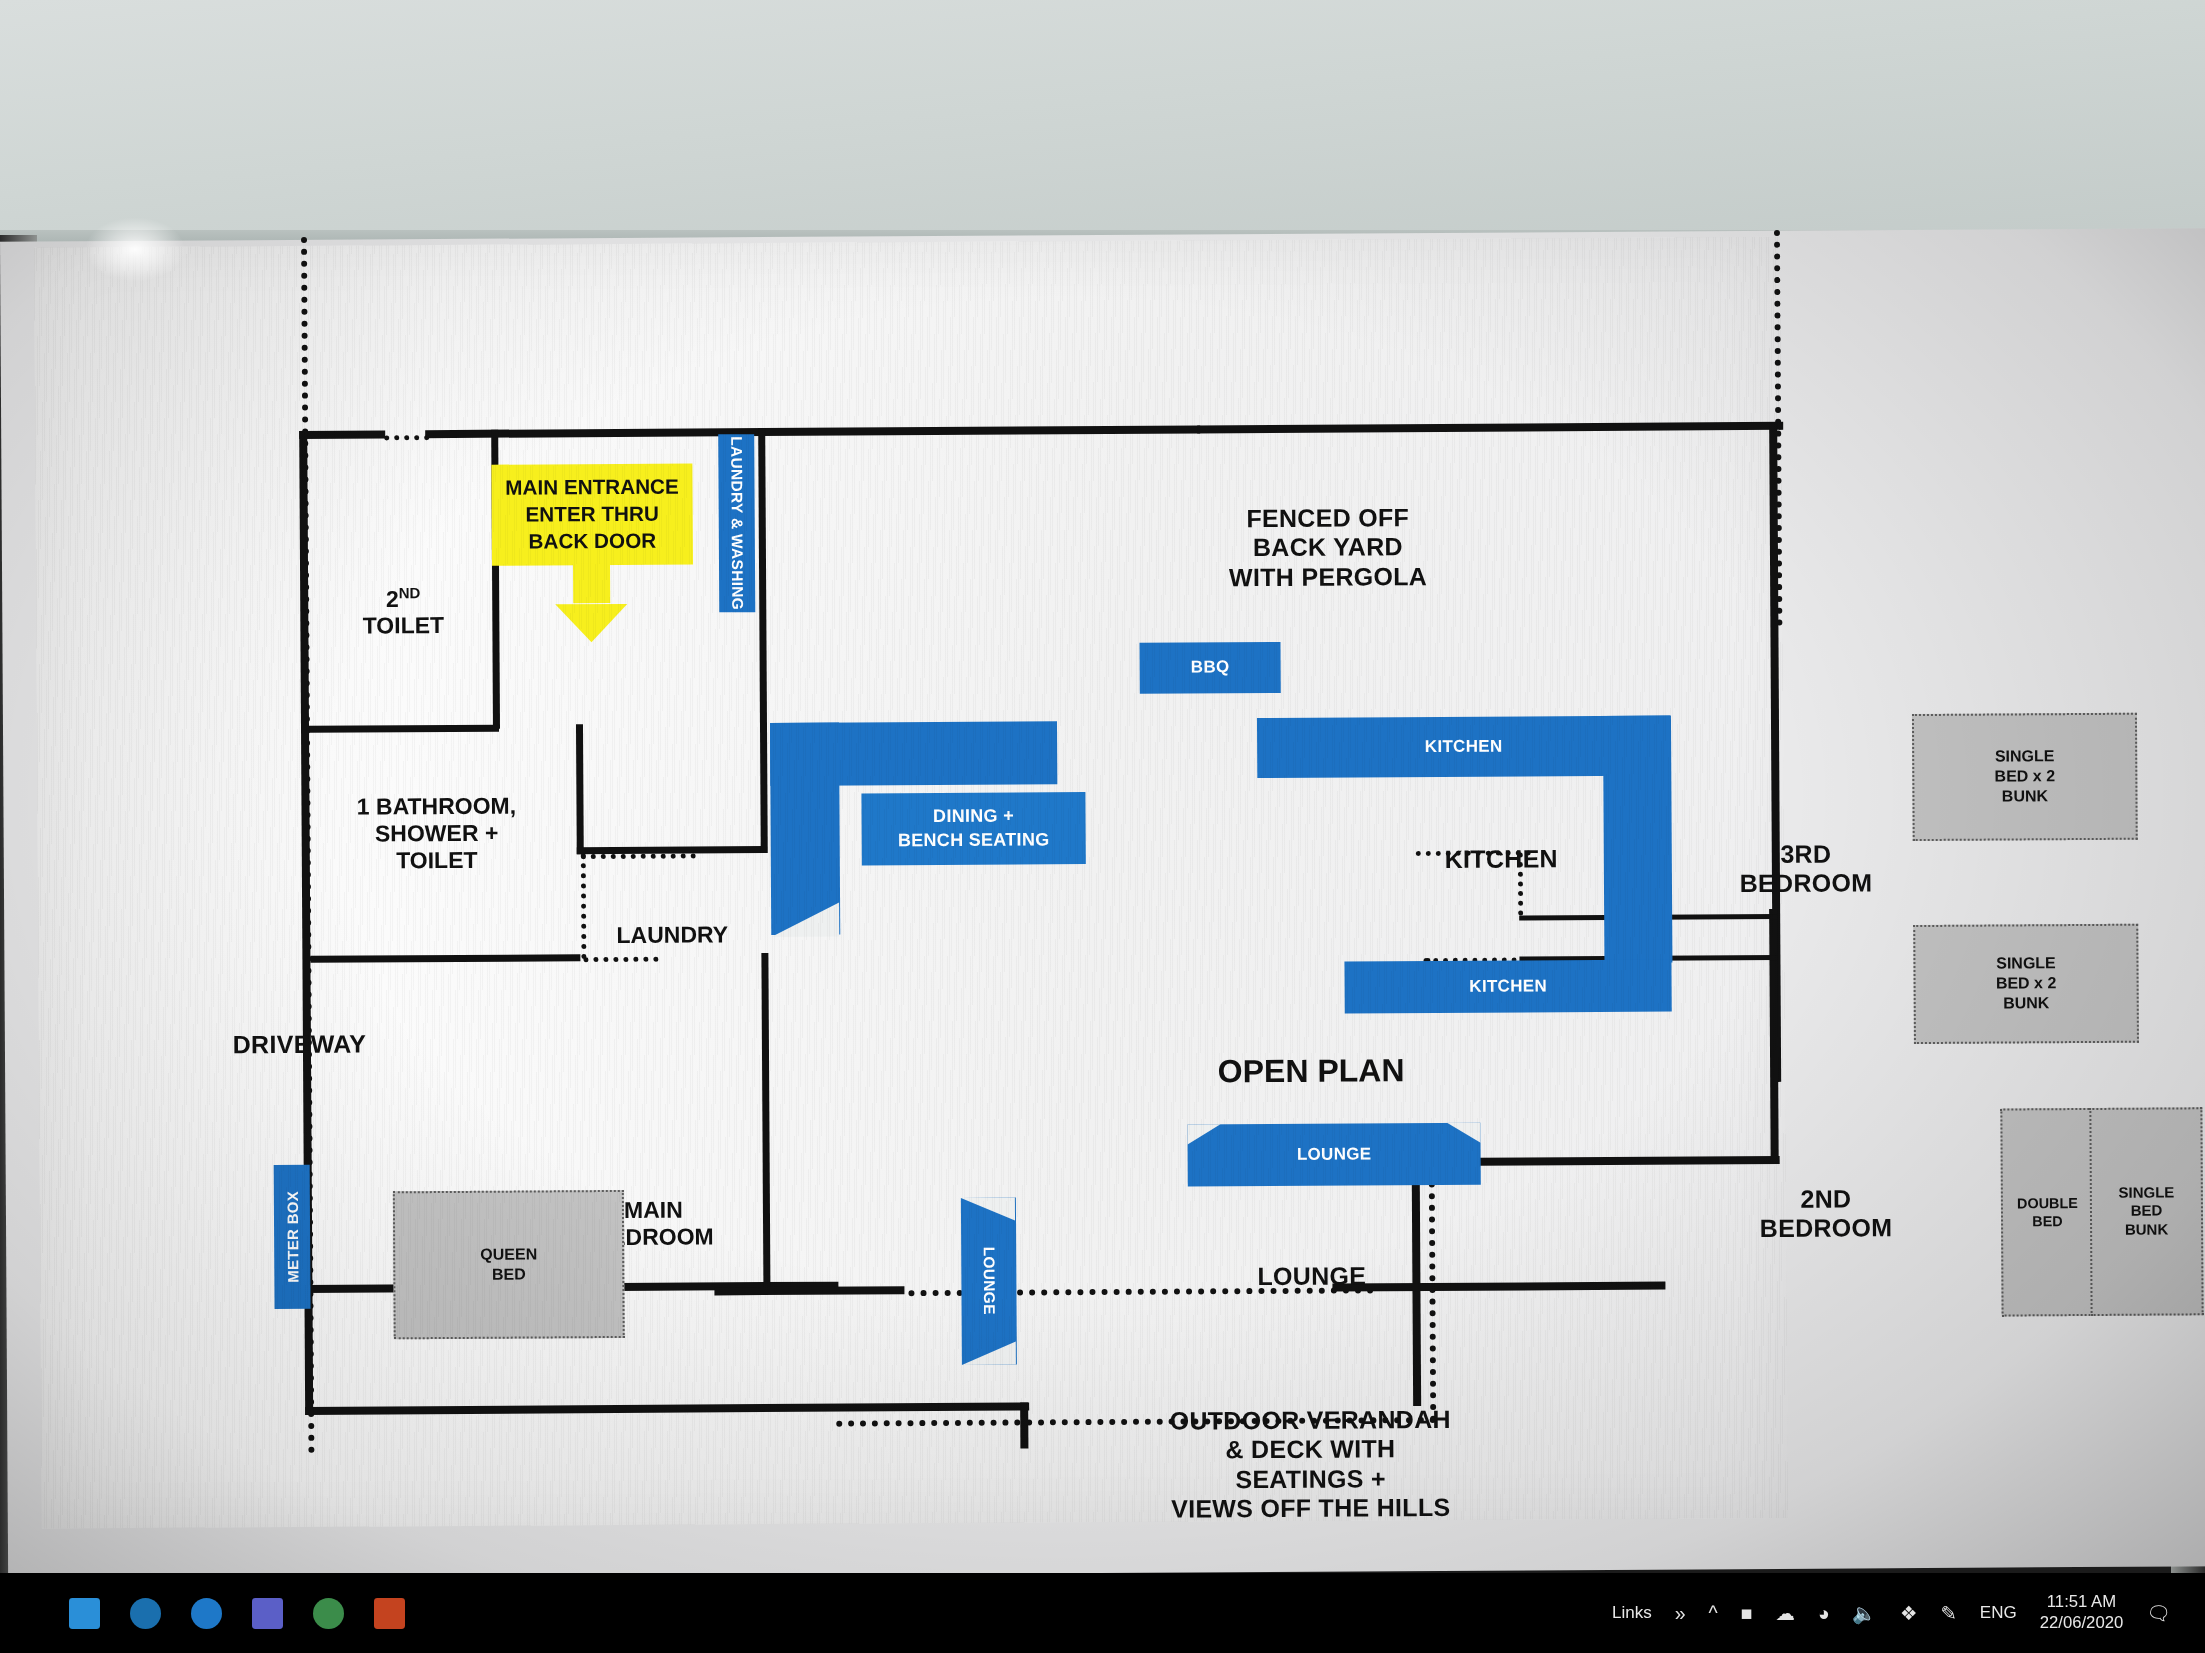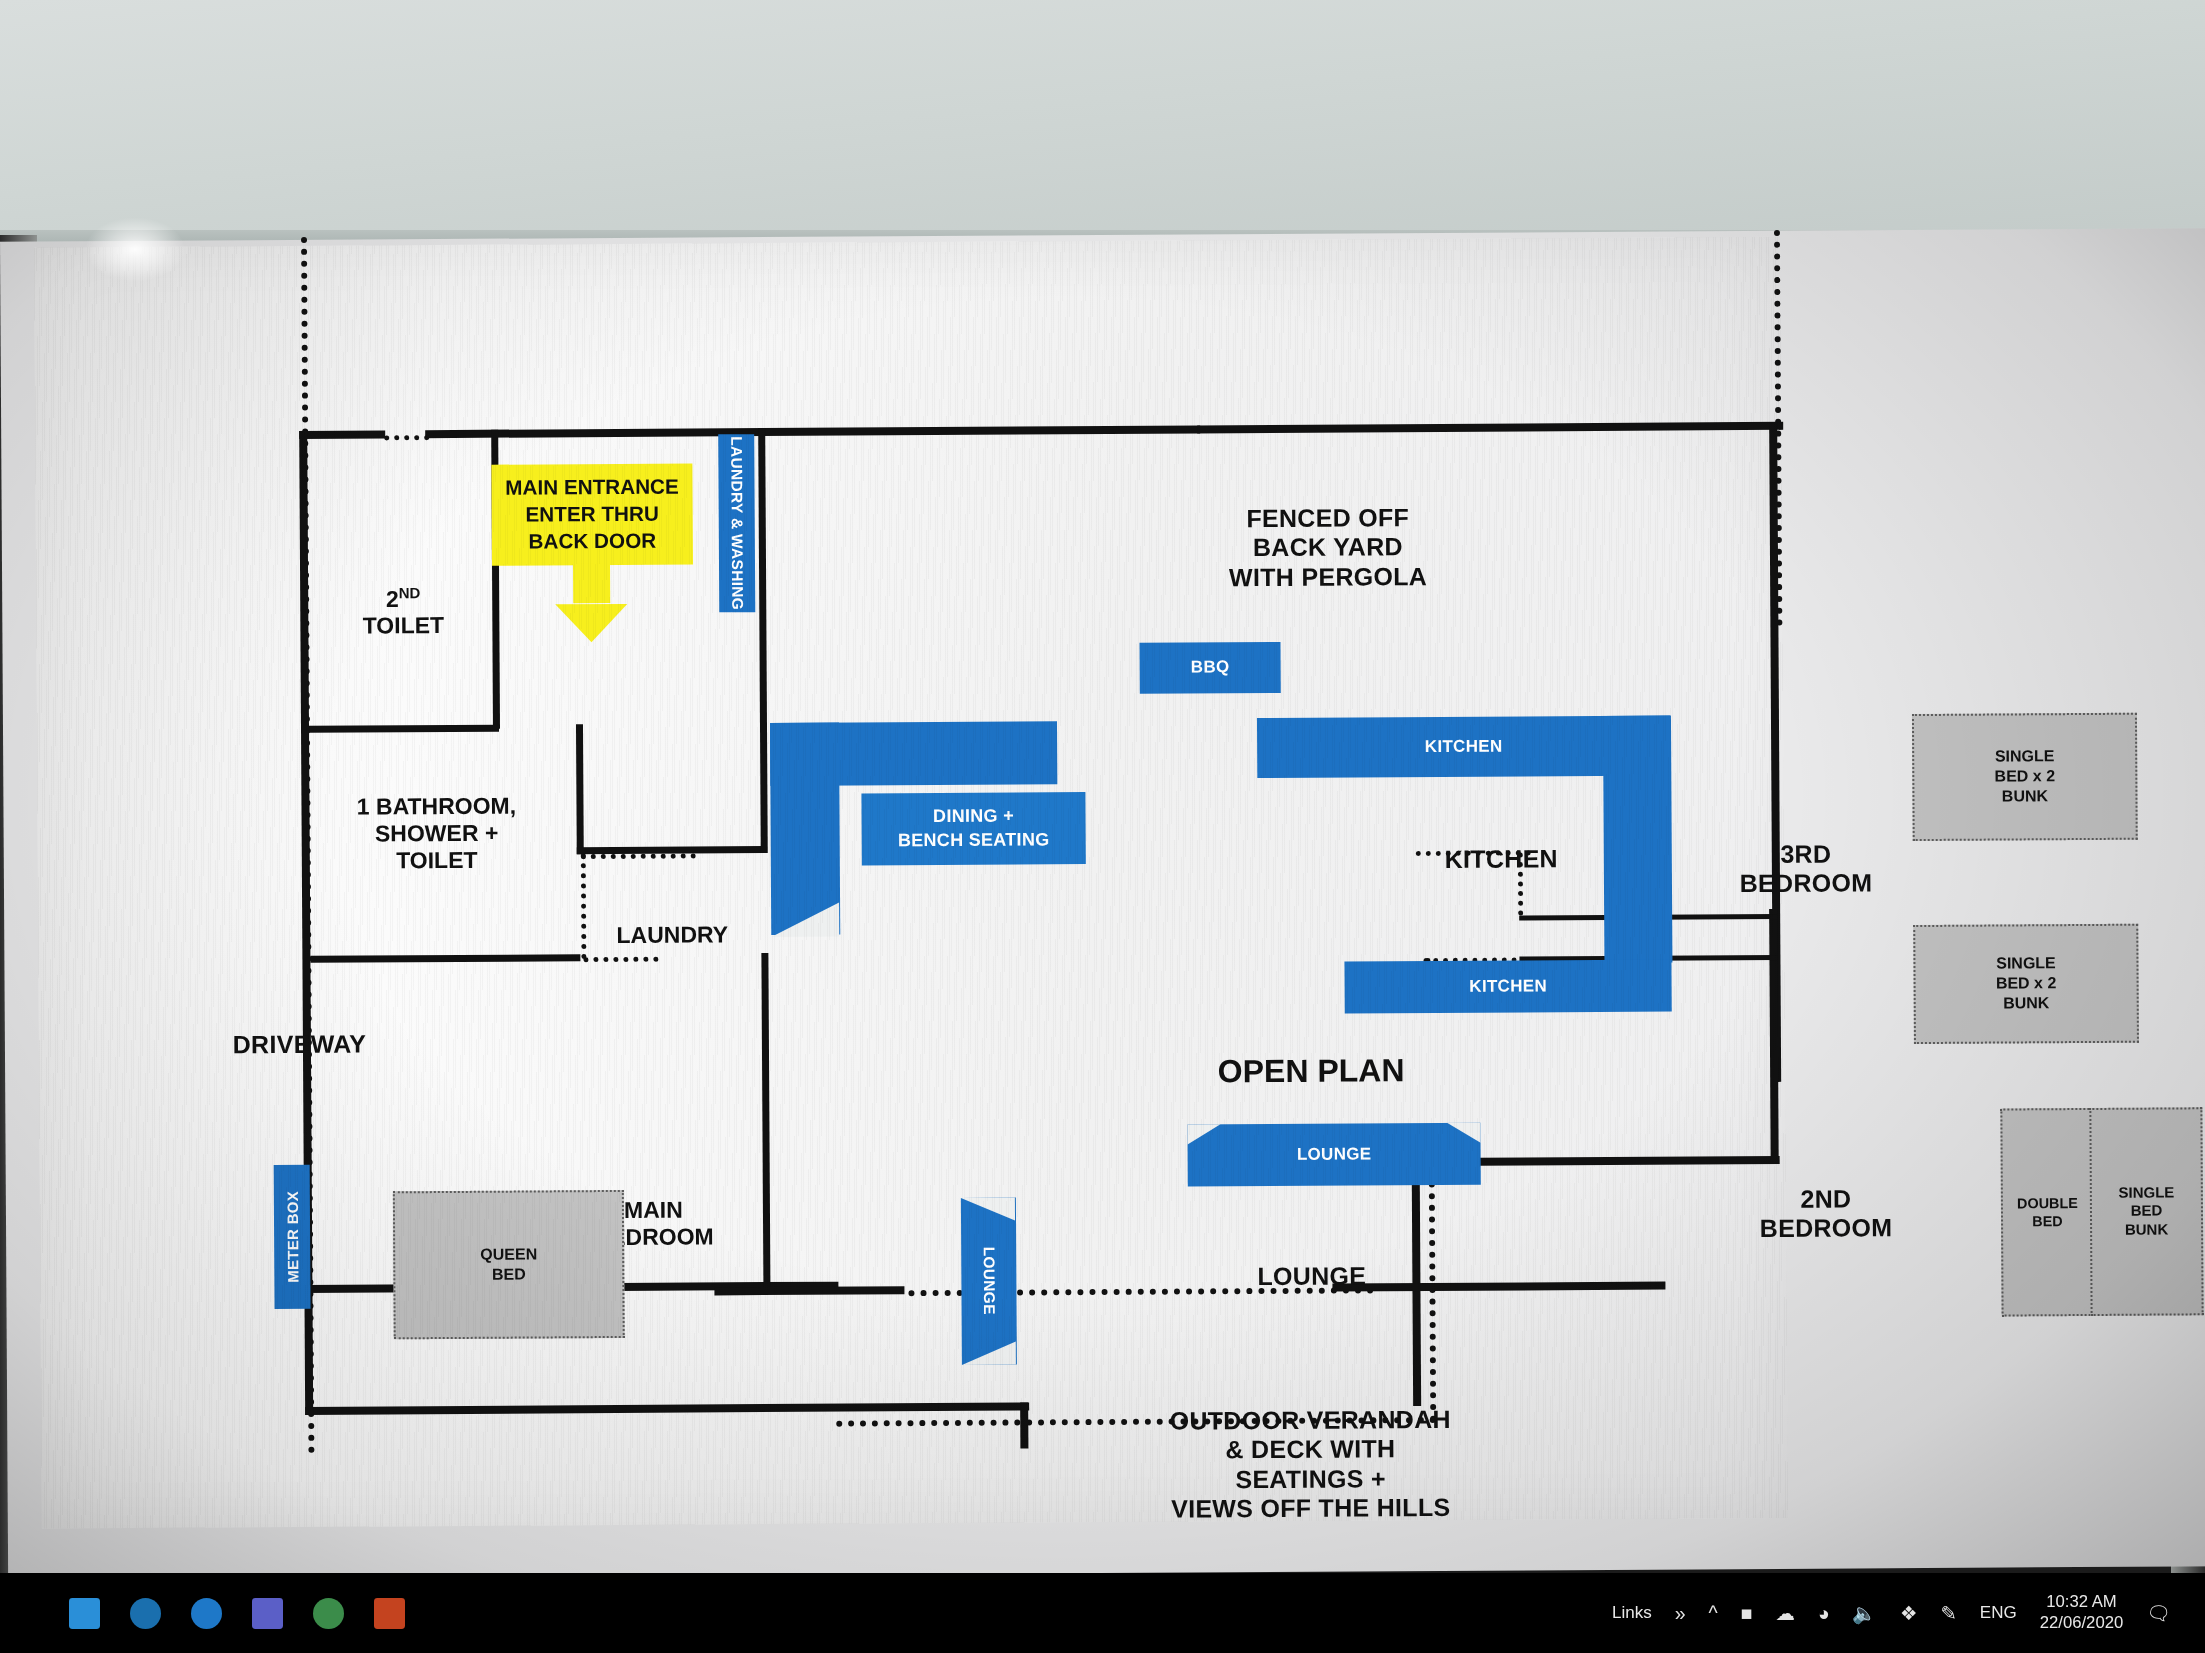--- a/index.html
+++ b/index.html
@@ -395,21 +395,21 @@
       <span class="tray-glyph">»</span>
       <span class="tray-glyph">^</span>
       <span class="tray-glyph">■</span>
       <span class="tray-glyph">☁</span>
       <span class="tray-glyph">◕</span>
       <span class="tray-glyph">🔈</span>
       <span class="tray-glyph">❖</span>
       <span class="tray-glyph">✎</span>
       <span>ENG</span>
       <span id="clock">
-        <div>10:32 AM</div>
+        <div>11:51 AM</div>
         <div>22/06/2020</div>
       </span>
       <span class="tray-glyph">🗨</span>
     </div>
   </div>
 
 </div>
 
 
 </body></html>

